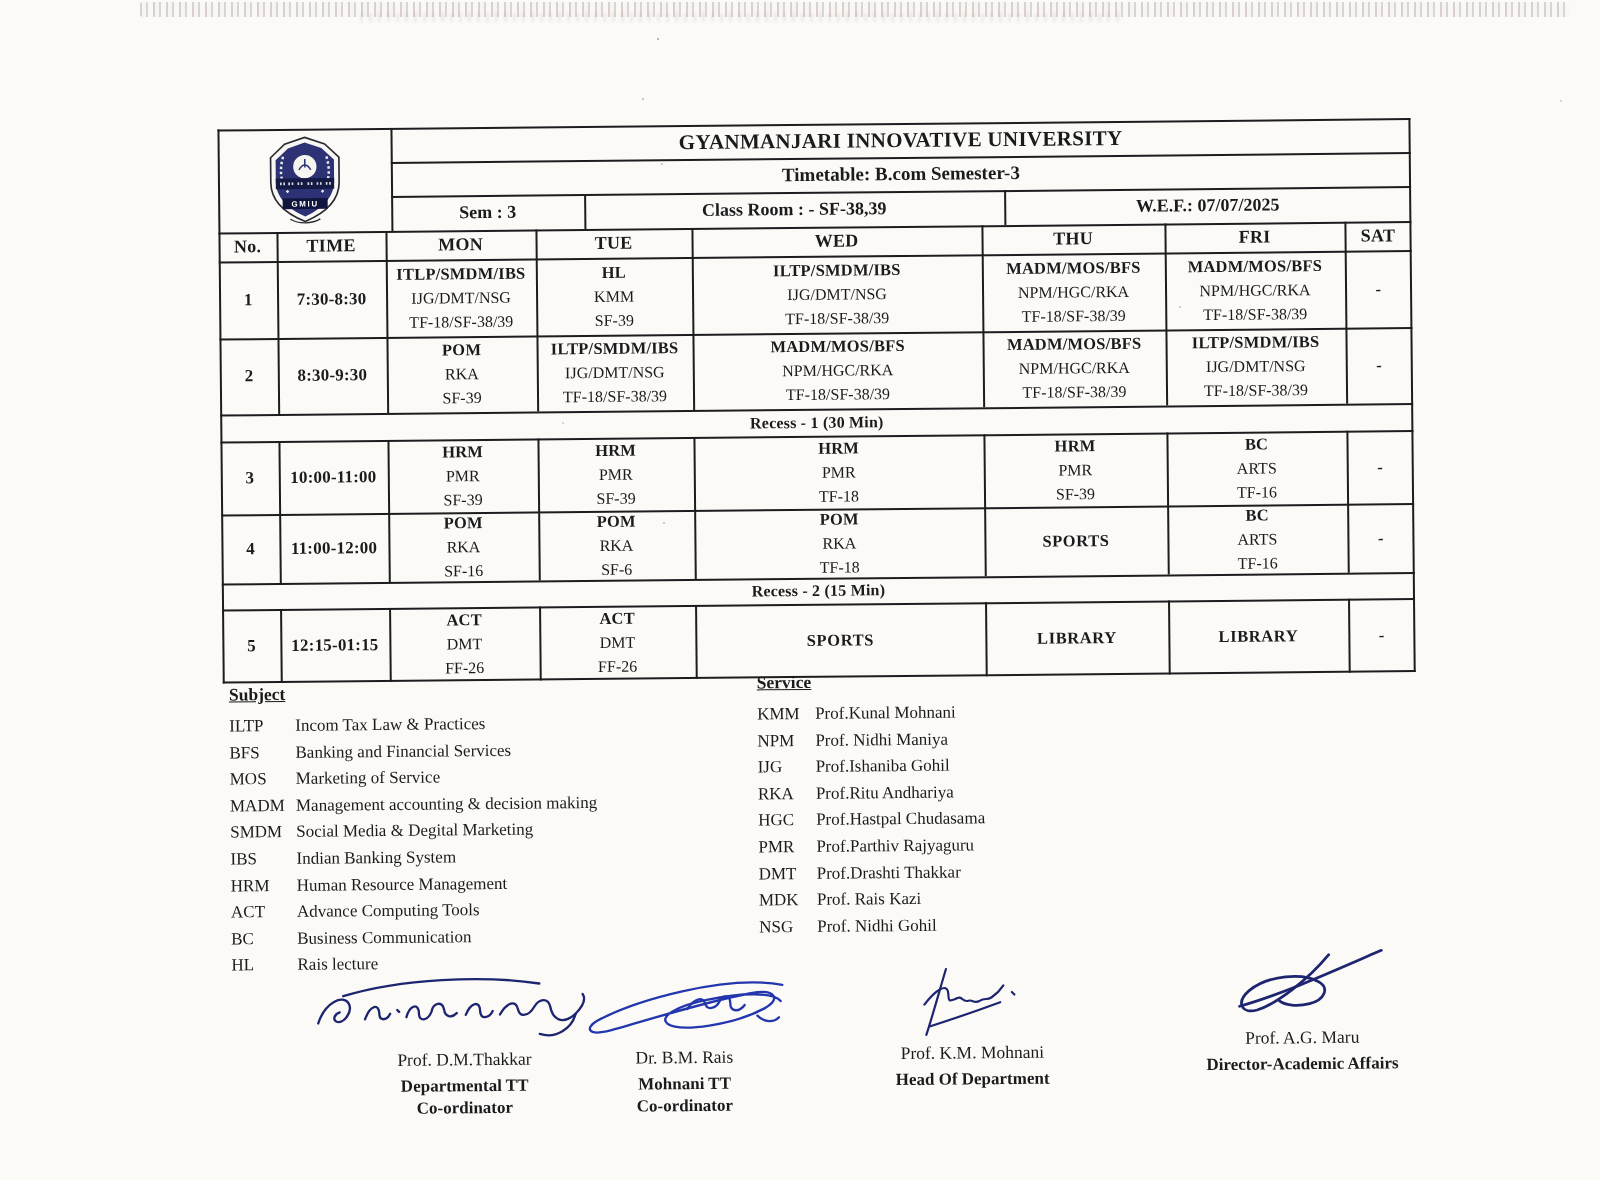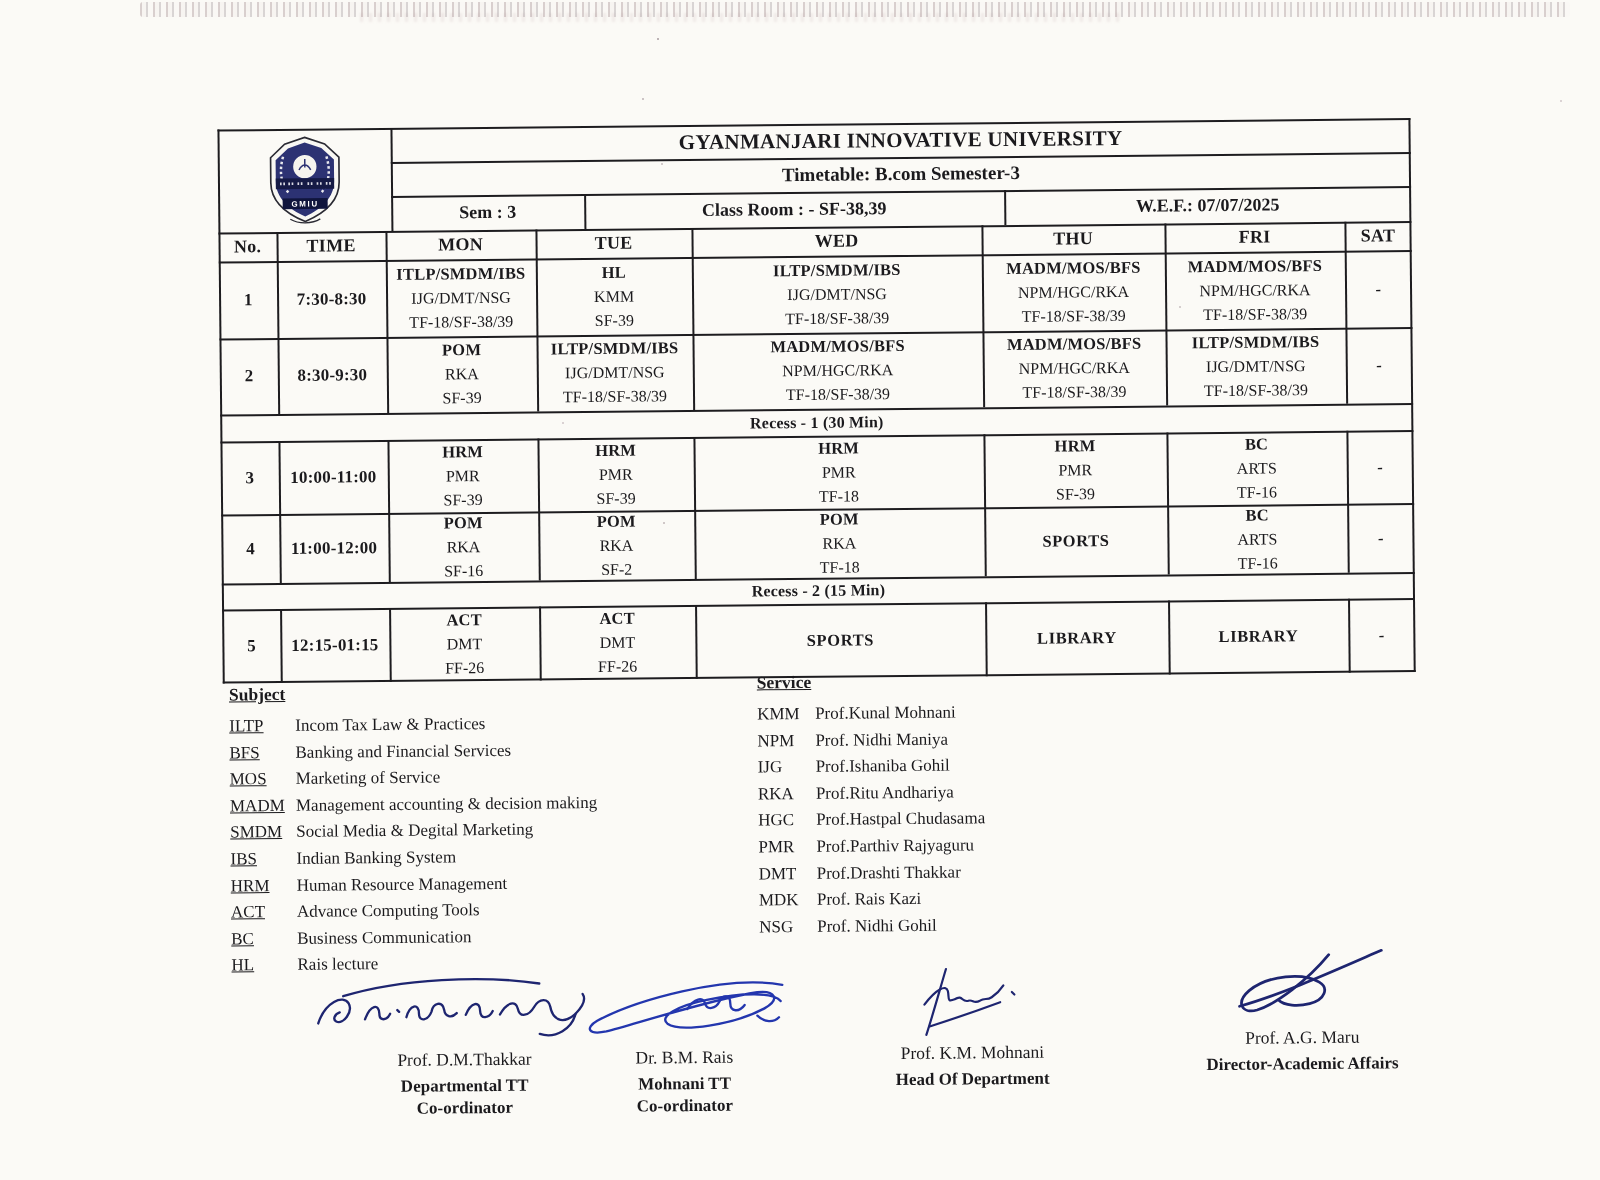--- a/index.html
+++ b/index.html
@@ -40,21 +40,21 @@
   .sub-line{font-size:16px;line-height:24px;display:block;}
   .single-line{font-weight:bold;font-size:16.5px;letter-spacing:.6px;display:block;}
   .recess-cell{font-weight:bold;font-size:16px;letter-spacing:.2px;}
   
   .legend{position:absolute;font-size:17px;}
   .legend-heading{font-size:17.5px;font-weight:bold;text-decoration:underline;
     margin:0 0 8px 0;display:inline-block;}
   .legend ul{list-style:none;margin:0;padding:0;}
   .legend li{display:flex;line-height:26.6px;}
   .legend .abbr{flex:none;}
-  .subjects-block .abbr{width:66px;text-decoration:underline;}
+  .subjects-block .abbr{width:66px;}
   .faculty-block .abbr{width:58px;}
   
   .sig{position:absolute;display:flex;flex-direction:column;align-items:center;text-align:center;}
   .sig svg{display:block;overflow:visible;}
   .sname{font-size:17.5px;line-height:21px;margin-top:2px;}
   .srole{font-weight:bold;font-size:17px;line-height:22px;}
   .srole-first{margin-top:5px;}
 </style>
 </head>
 <body>
@@ -192,21 +192,21 @@
         <div class="cell no-cell" style="left: 0px; top: 385px; width: 58px; height: 69px;">4</div>
         <div class="cell time-cell" style="left: 58px; top: 385px; width: 109px; height: 69px;">11:00-12:00</div>
         <div class="cell" style="left: 167px; top: 385px; width: 150px; height: 69px;">
           <span class="code-line">POM</span>
           <span class="sub-line">RKA</span>
           <span class="sub-line">SF-16</span>
         </div>
         <div class="cell" style="left: 317px; top: 385px; width: 156px; height: 69px;">
           <span class="code-line">POM</span>
           <span class="sub-line">RKA</span>
-          <span class="sub-line">SF-2</span>
+          <span class="sub-line">SF-6</span>
         </div>
         <div class="cell" style="left: 473px; top: 385px; width: 290px; height: 69px;">
           <span class="code-line">POM</span>
           <span class="sub-line">RKA</span>
           <span class="sub-line">TF-18</span>
         </div>
         <div class="cell" style="left: 763px; top: 385px; width: 183px; height: 69px;">
           <span class="single-line">SPORTS</span>
         </div>
         <div class="cell" style="left: 946px; top: 385px; width: 180px; height: 69px;">

